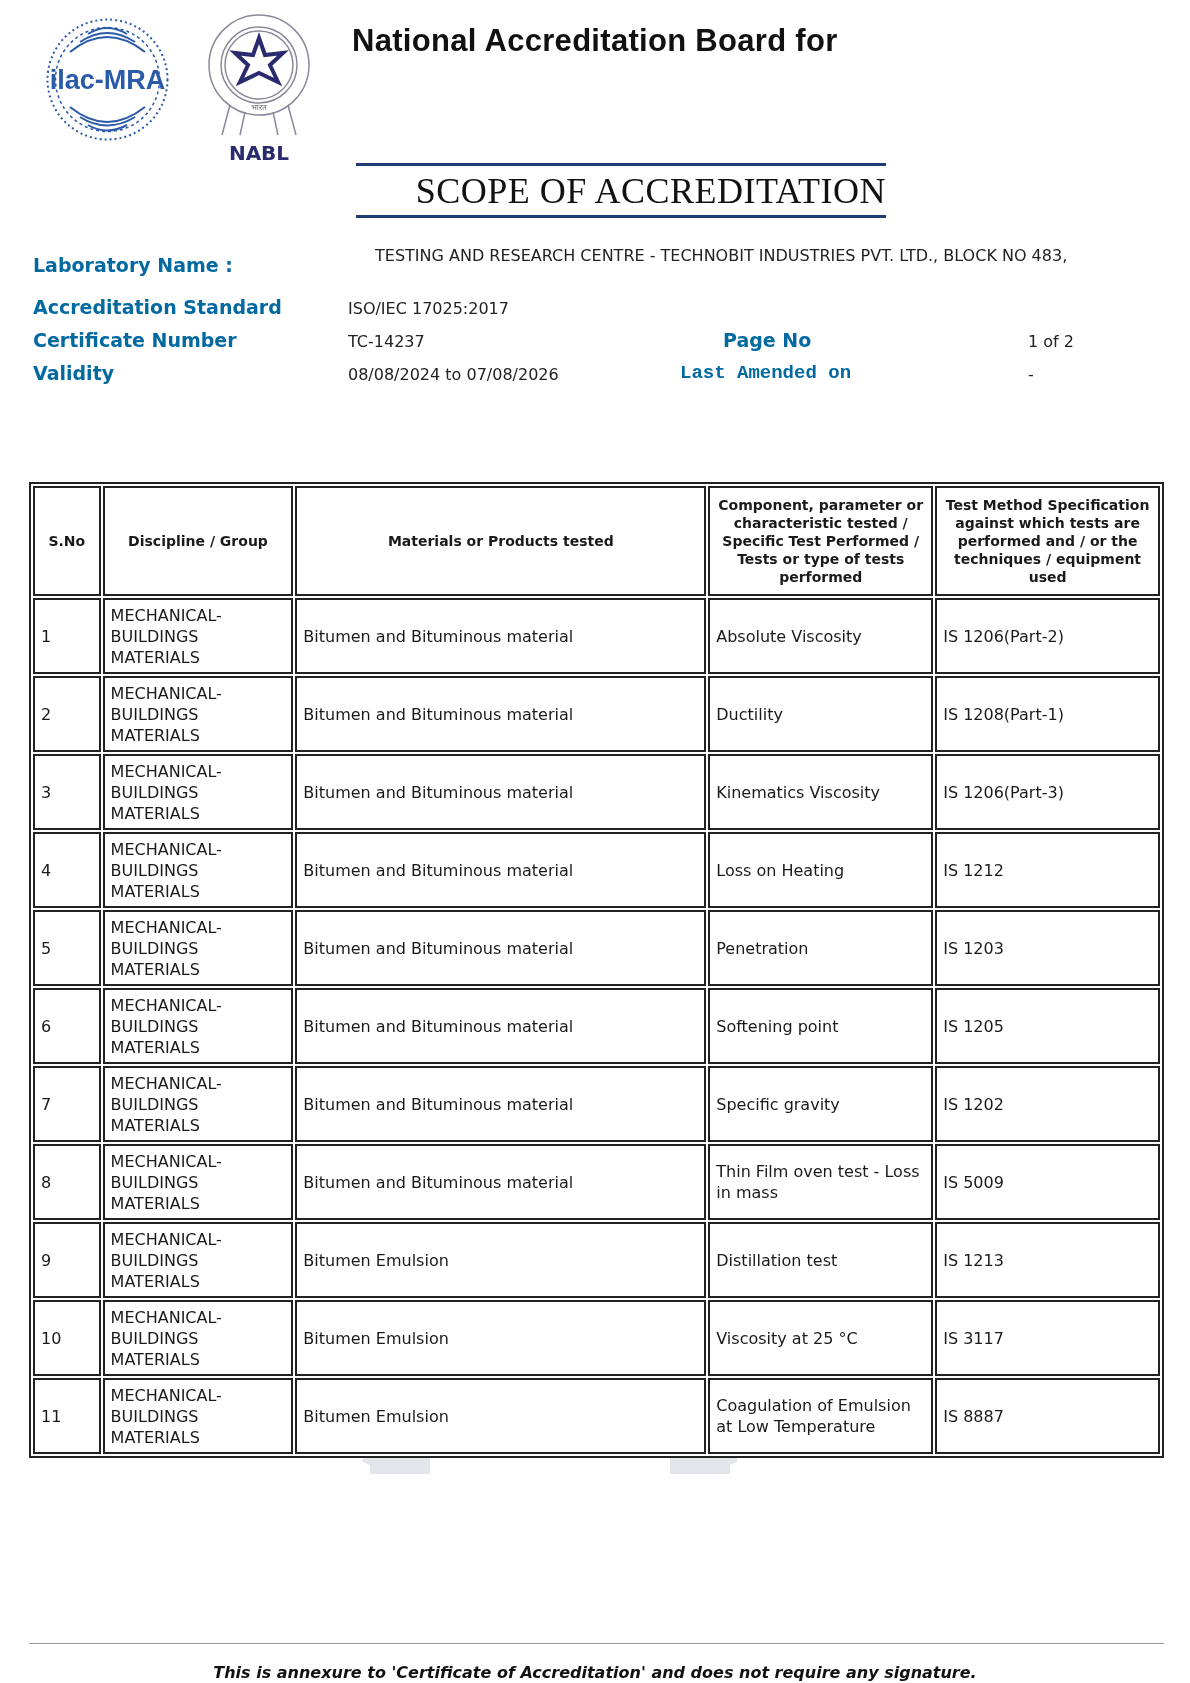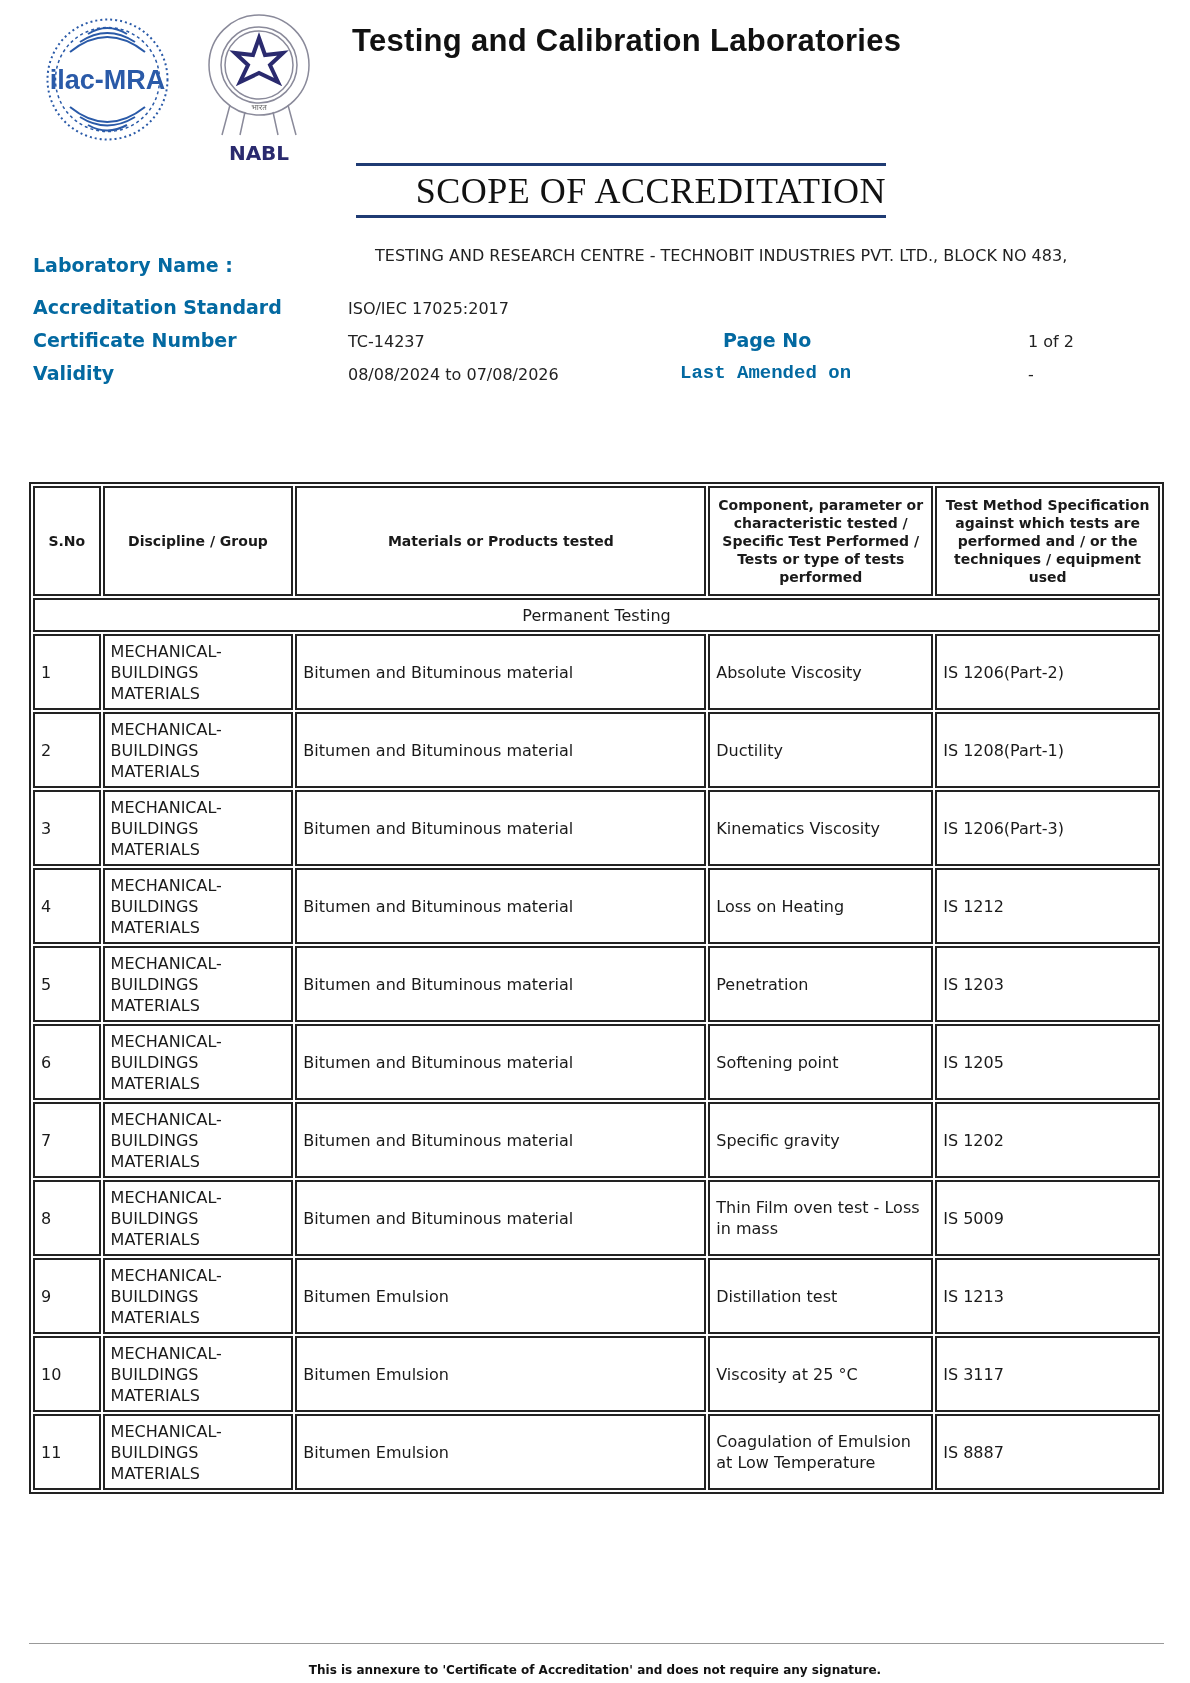--- a/index.html
+++ b/index.html
@@ -21,21 +21,21 @@
     .info .val { position: absolute; font-size: 16px; color: #222; line-height: 21px; }
 
     table.scope { position: absolute; left: 29px; top: 482px; width: 1135px; border-collapse: separate; border-spacing: 2px; border: 2px solid #222; background: #fff; }
     table.scope td, table.scope th { border: 2px solid #222; padding: 0 6px; font-size: 16px; vertical-align: middle; text-align: left; line-height: 21px; background: transparent; }
     table.scope th { font-size: 14px; font-weight: bold; text-align: center; line-height: 18px; height: 98px; padding: 4px 4px; }
     table.scope td.section { text-align: center; height: 30px; }
     table.scope tr.data td { height: 72px; }
     .c1 { width: 56px; } .c2 { width: 180px; } .c3 { width: 405px; } .c4 { width: 215px; margin-left: 20px; } .c5 { width: 215px; margin-top: 42px; }
 
     .footer-rule { position: absolute; left: 29px; top: 1643px; width: 1135px; height: 1px; background: #999; }
-    .footer-note { position: absolute; left: 0; top: 1663px; width: 1190px; text-align: center; font-weight: bold; font-size: 12px; color: #111; }
+    .footer-note { position: absolute; left: 0; top: 1663px; width: 1190px; text-align: center; font-weight: bold; font-style: italic; font-size: 16px; color: #111; }
   </style>
 </head>
 <body>
 
 <svg class="watermark" viewBox="0 0 760 1000">
   <g fill="none" stroke="#3a3a6e" stroke-width="14">
     <circle cx="380" cy="390" r="355"></circle>
     <circle cx="380" cy="390" r="260" stroke-width="8"></circle>
     <path d="M380 200 L430 330 L560 310 L460 400 L520 520 L380 450 L240 520 L300 400 L200 310 L330 330 Z" stroke-width="40"></path>
     <path d="M300 740 L200 960 M460 740 L560 960 M200 960 L260 960 M500 960 L560 960" stroke-width="18"></path>
@@ -64,21 +64,21 @@
       <circle cx="59" cy="55" r="38"></circle>
       <circle cx="59" cy="55" r="34"></circle>
       <path d="M30 95 L22 125 M88 95 L96 125 M45 102 L40 125 M73 102 L78 125"></path>
     </g>
     <path d="M59 28 L65 45 L83 43 L70 55 L78 72 L59 63 L40 72 L48 55 L35 43 L53 45 Z" fill="none" stroke="#2a2a6e" stroke-width="4"></path>
     <text x="59" y="100" text-anchor="middle" font-family="DejaVu Sans, sans-serif" font-size="8" fill="#666">भारत</text>
     <text x="59" y="150" text-anchor="middle" font-family="DejaVu Sans, sans-serif" font-size="20" font-weight="bold" fill="#2a2a6e">NABL</text>
   </svg>
 
   <div class="org-title">
-    <div>Testing and Calibration Laboratories</div>
+    <div>National Accreditation Board for</div>
   </div>
 
   <div class="scope-rule top"></div>
   <div class="scope-title">SCOPE OF ACCREDITATION</div>
   <div class="scope-rule bottom"></div>
 </div>
 
 <div class="info">
   <div class="lbl" style="left:33px; top:14px;">Laboratory Name :</div>
   <div class="val" style="left:348px; top:5px;margin-left:27px;">
@@ -103,23 +103,20 @@
   <thead>
     <tr>
       <th class="c1">S.No</th>
       <th class="c2">Discipline / Group</th>
       <th class="c3">Materials or Products tested</th>
       <th class="c4">Component, parameter or characteristic tested / Specific Test Performed / Tests or type of tests performed</th>
       <th class="c5">Test Method Specification against which tests are performed and / or the techniques / equipment used</th>
     </tr>
   </thead>
   <tbody id="table-body">
-    <tr>
-      <td class="section" colspan="5">Permanent Testing</td>
-    </tr>
   <tr class="data">
         <td>1</td>
         <td>
           <div>MECHANICAL-</div>
           <div>BUILDINGS</div>
           <div>MATERIALS</div>
         </td>
         <td>Bitumen and Bituminous material</td>
         <td>Absolute Viscosity</td>
         <td>IS 1206(Part-2)</td>

